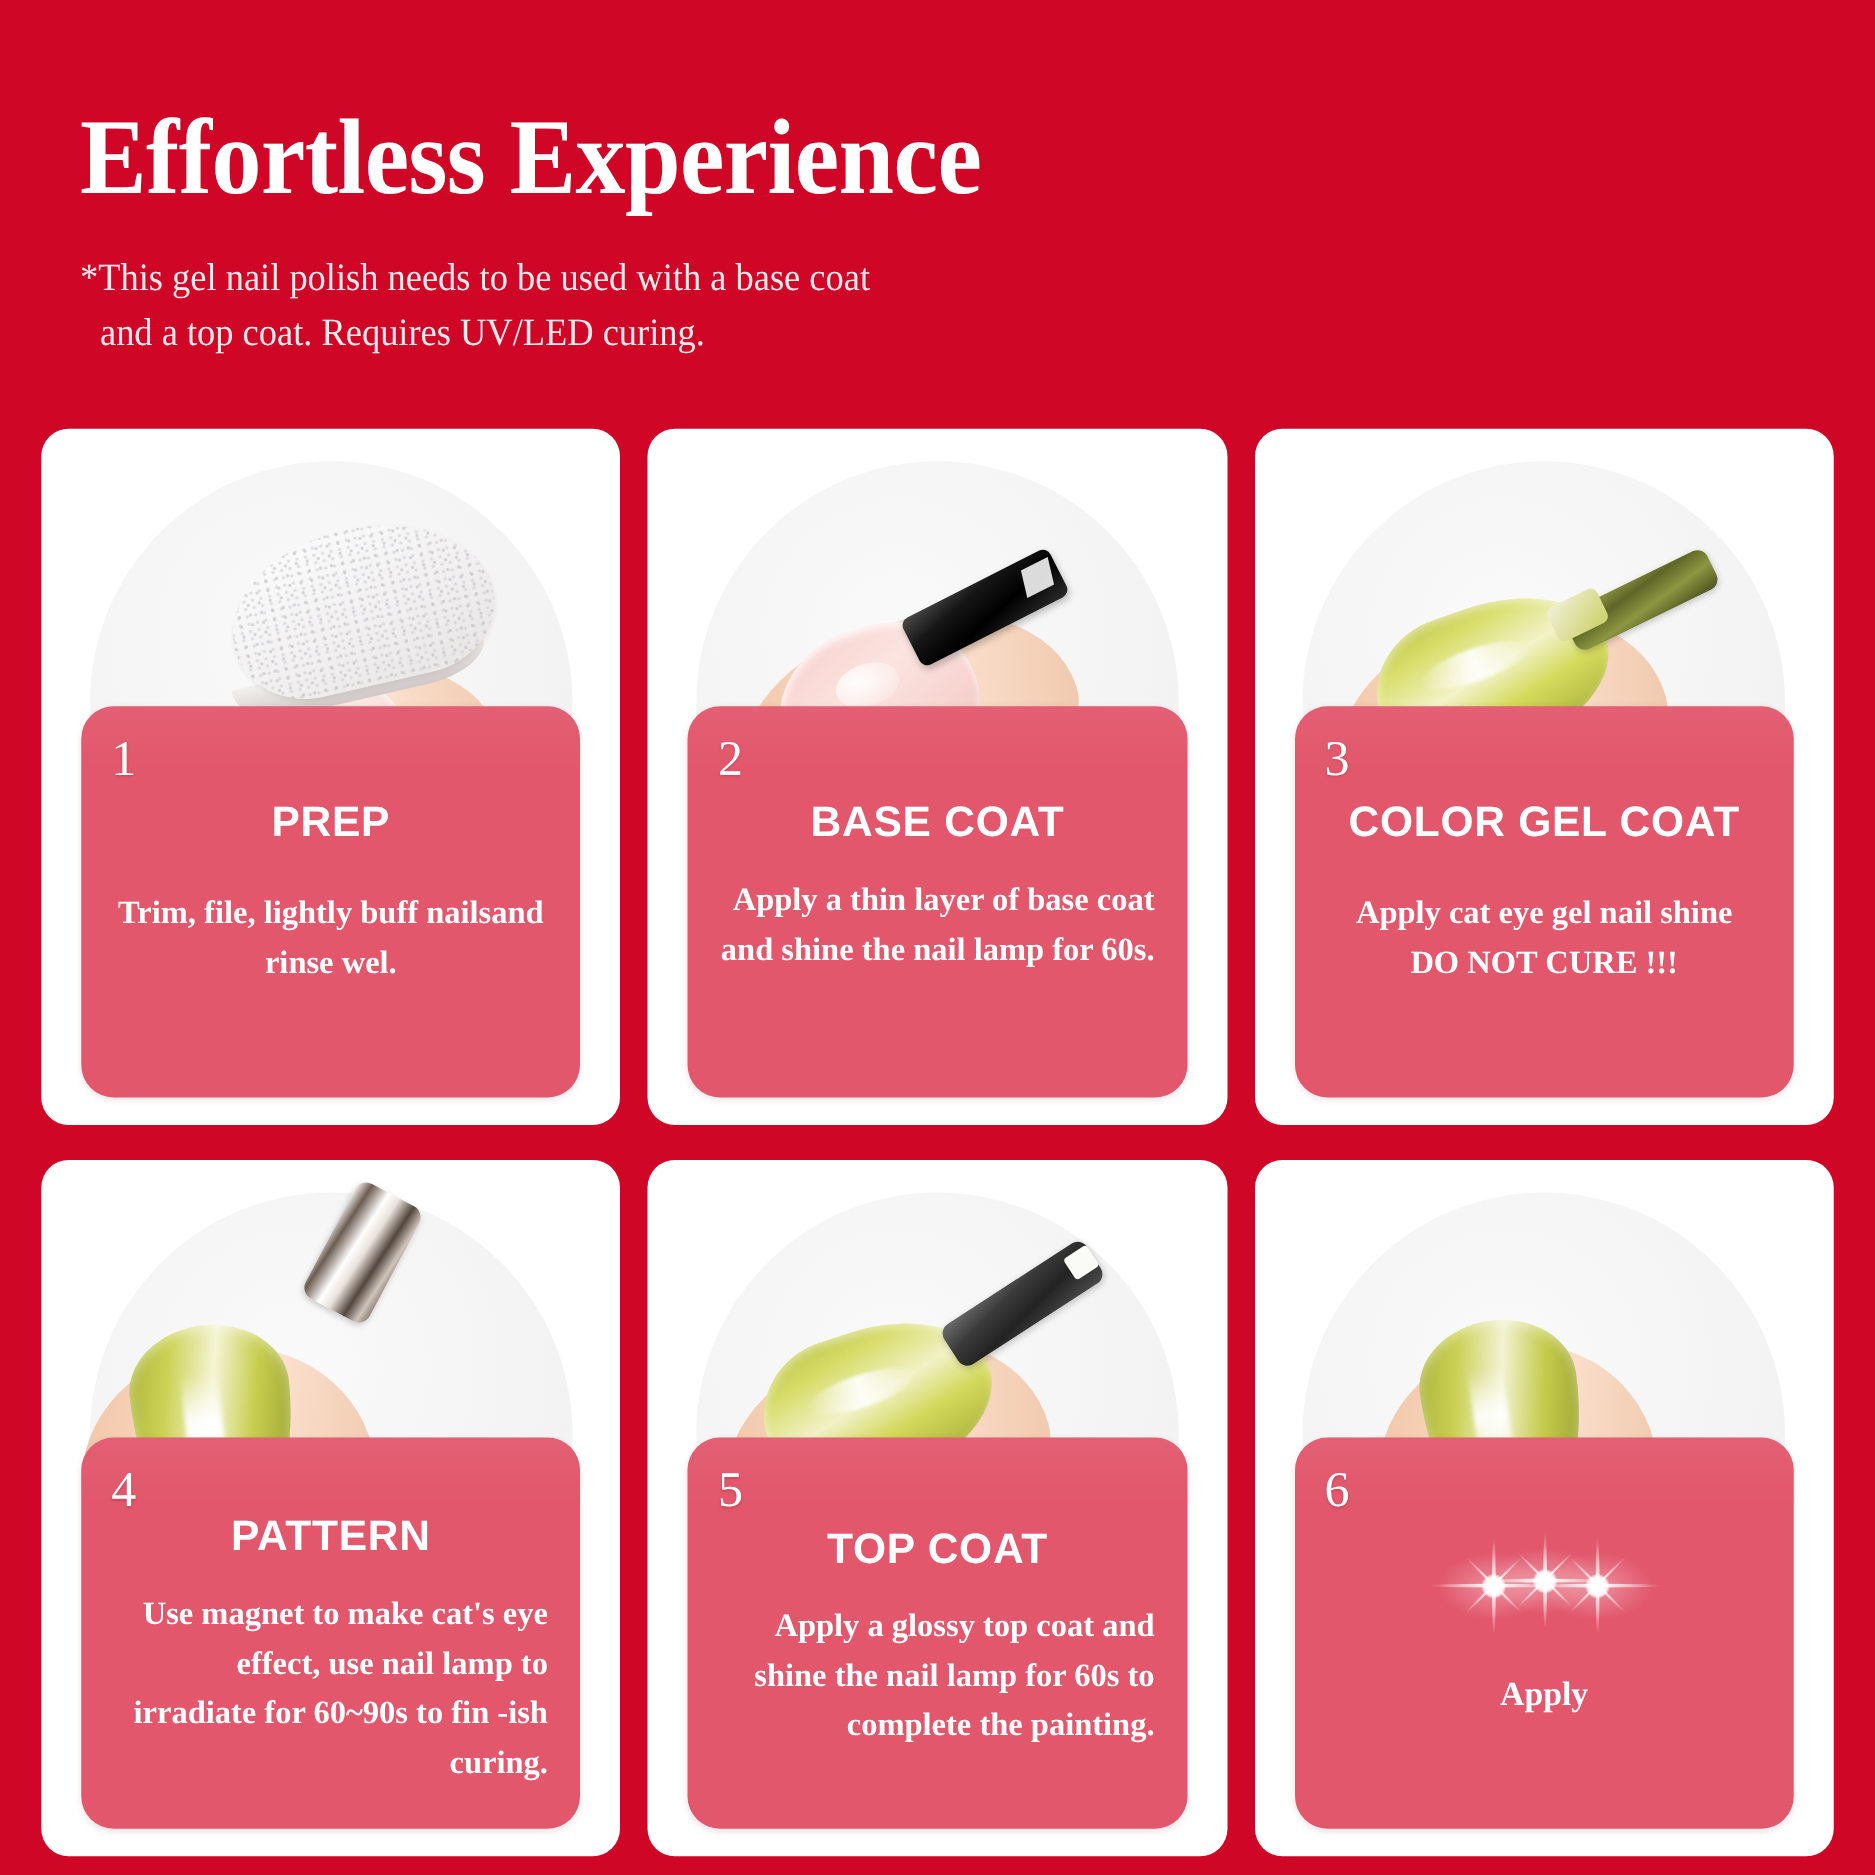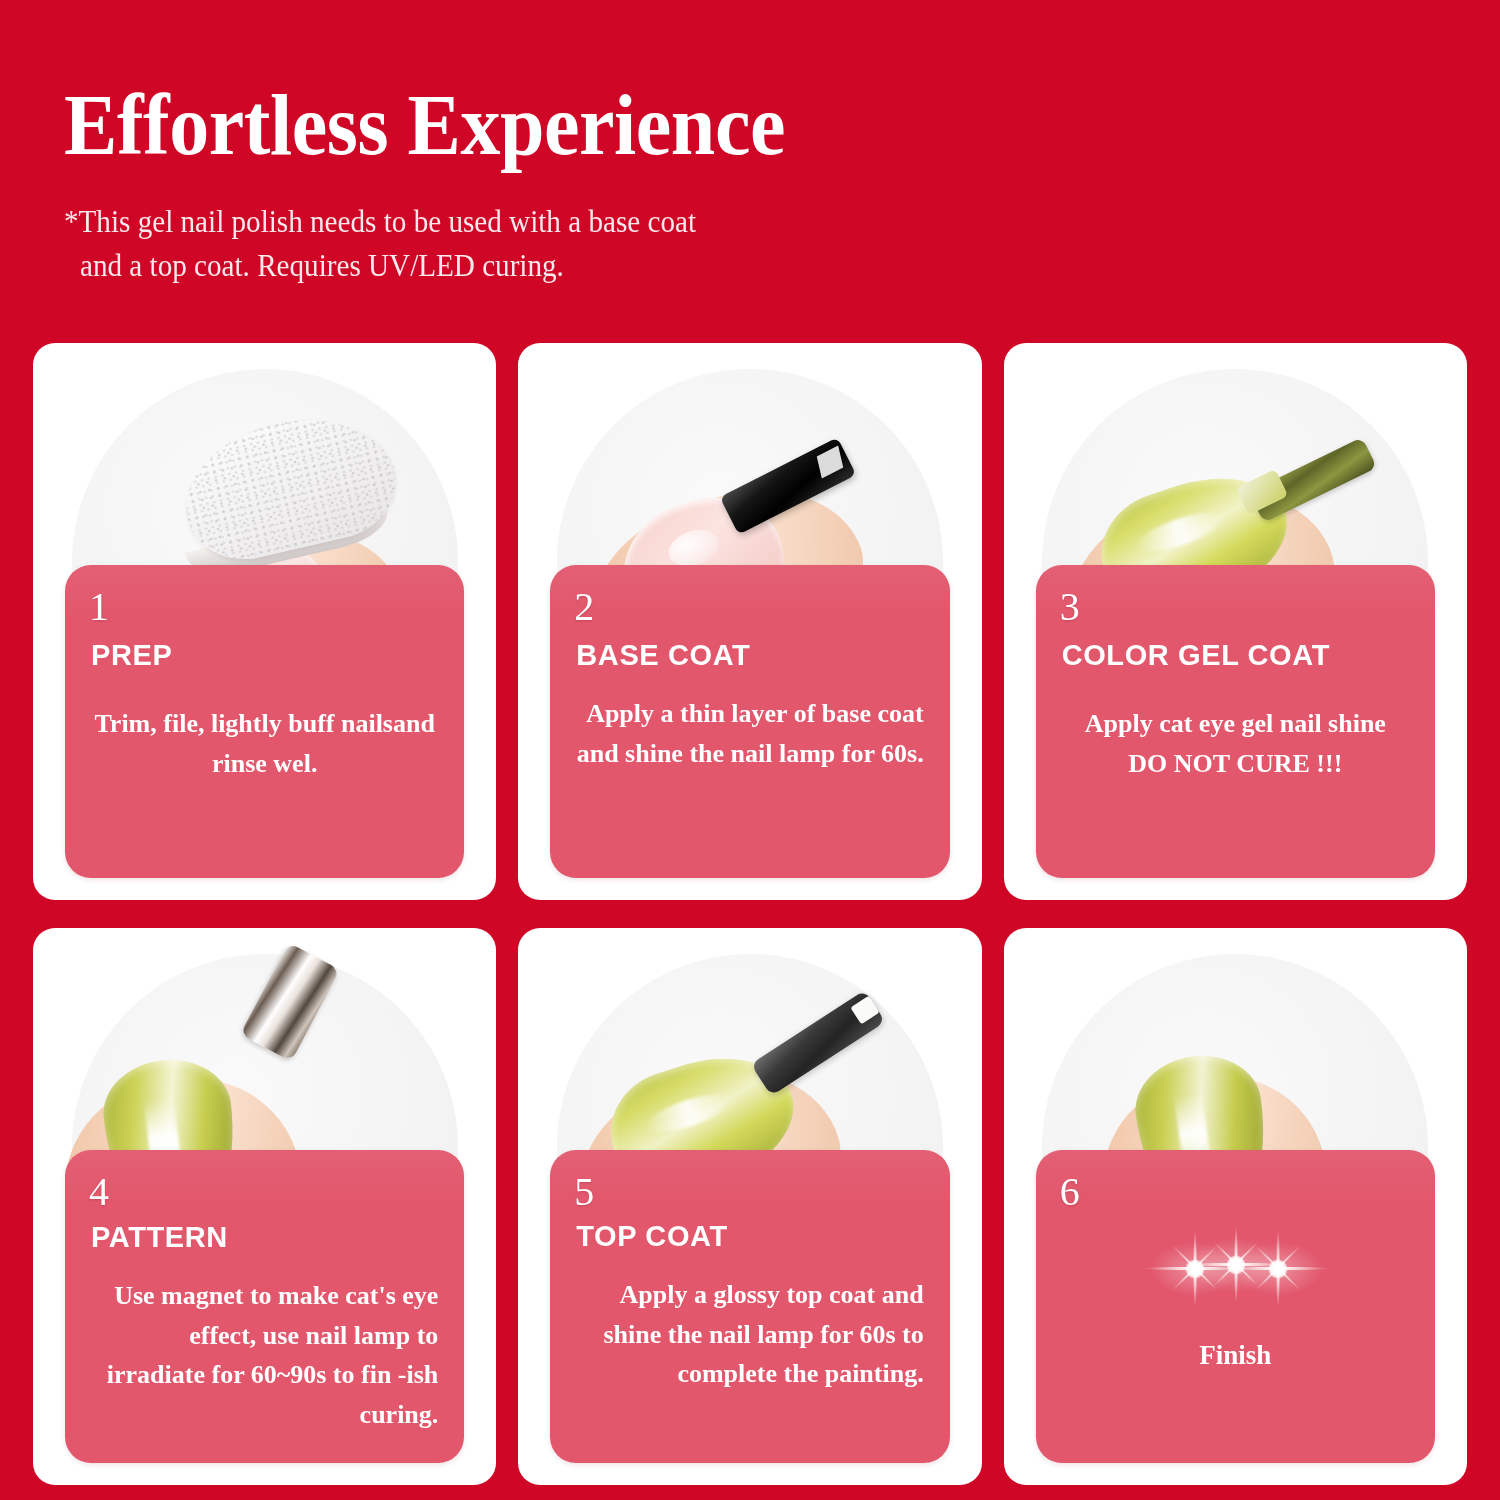--- a/index.html
+++ b/index.html
@@ -95,24 +95,24 @@
     text-shadow:0 1px 2px rgba(120,20,40,.25);
   }
   .panel-inner {
     position:absolute;
     left:26px; right:26px;
     top:74px;
   }
   .step-title {
     font-family:"Liberation Sans", sans-serif;
     font-weight:bold;
-    font-size:29px;
+    font-size:34px;
     letter-spacing:.6px;
     color:#FFFFFF;
-    text-align:left;
+    text-align:center;
     margin-bottom:22px;
   }
   .step-desc {
     font-family:"Liberation Serif", serif;
     font-weight:bold;
     font-size:26px;
     line-height:1.52;
     color:#FFFFFF;
   }
   .step-desc.center { text-align:center;margin-top:32px; }
@@ -302,21 +302,21 @@
              border-radius:50% 50% 44% 44% / 30% 30% 70% 70%;
              background:linear-gradient(100deg,#A8B238 0%,#CCD255 24%,#F4F5D4 48%,#C7CE4E 70%,#919A2C 100%);
              box-shadow:inset 0 3px 9px rgba(255,255,255,.45);"></div>
         <div style="position:absolute;left:116px;top:172px;width:30px;height:92px;
              background:linear-gradient(180deg,rgba(255,255,255,0),rgba(255,255,255,.95) 40%,rgba(255,255,255,.9) 60%,rgba(255,255,255,0));
              transform:rotate(-6deg);filter:blur(1.6px);"></div>
         <div class="magnet" style="left:258px;top:240px;width:52px;height:96px;transform:rotate(12deg);"></div>
       </div>
       <div class="panel">
         <div class="step-num">4</div>
-        <div class="panel-inner" style="top:71px;">
+        <div class="panel-inner" style="top:60px;">
           <div class="step-title">PATTERN</div>
           <div class="step-desc left">Use magnet to make cat's eye effect, use nail lamp to irradiate for 60~90s to fin -ish curing.</div>
         </div>
       </div>
     </div>
 
     <div class="card">
       <div class="photo-circle"></div>
       <div class="photo">
         <div class="finger" style="left:56px;top:148px;width:266px;height:172px;transform:rotate(-16deg);"></div>
@@ -375,19 +375,19 @@
             </div>
             <div class="spark" style="left:62%;top:48%;">
               <i class="glow"></i>
                 <i class="r"></i>
                 <i class="r r2"></i>
                 <i class="r r3"></i>
                 <i class="r r4"></i>
                 <i class="core"></i>
             </div>
           </div>
-          <div class="finish-label">Finish</div>
+          <div class="finish-label">Apply</div>
         </div>
       </div>
     </div>
 
   </div>
 </div>
 
 </body></html>

